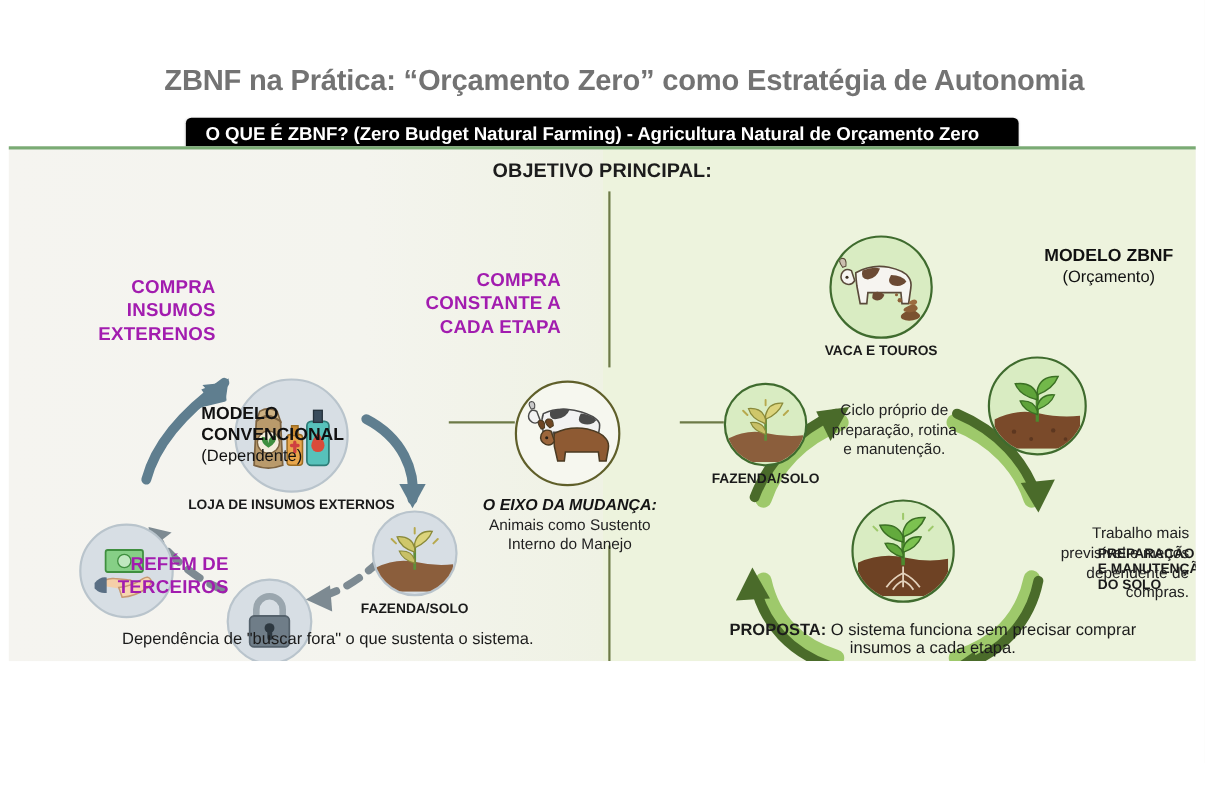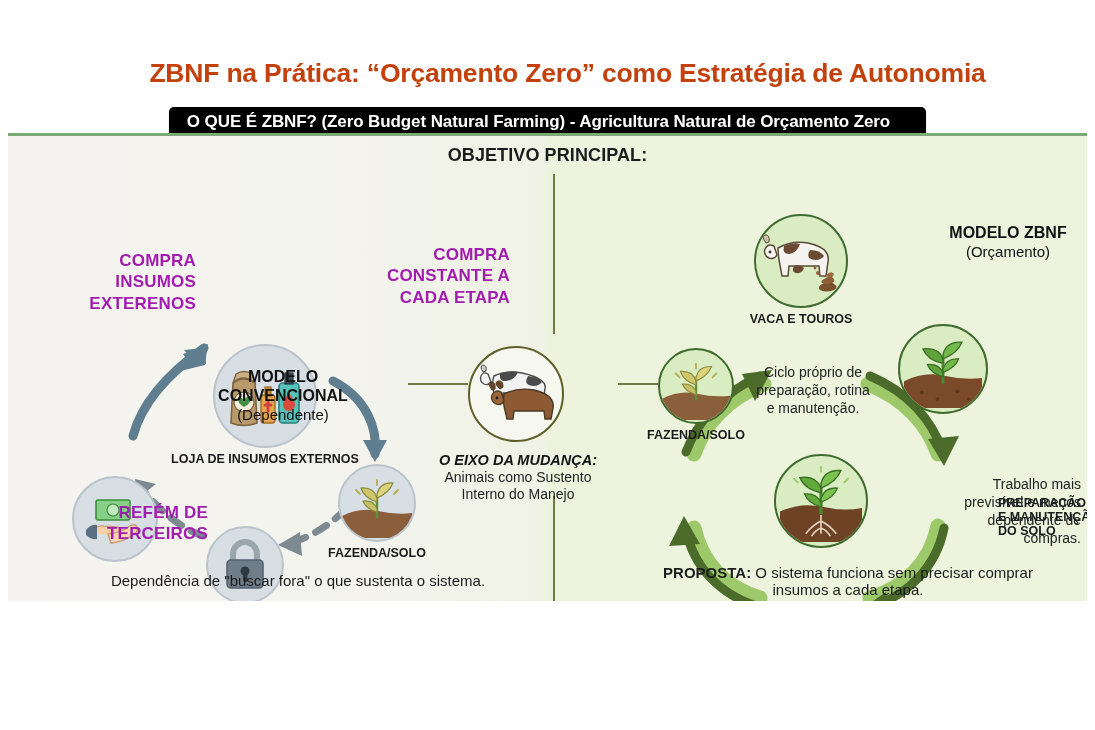--- a/index.html
+++ b/index.html
@@ -13,21 +13,21 @@
     position: relative;
     width: 1095px; height: 730px;
     background: #ffffff;
   }
 
   
   .title {
     position: absolute; left: 0; top: 58px; width: 1095px;
     text-align: center;
     font-size: 26.5px; font-weight: bold;
-    color: #c2410c;
+    color: #737373;
     letter-spacing: -0.2px;
     padding-left: 40px;
   }
 
   
   .subtitle-wrap {
     position: absolute; left: 0; top: 107px; width: 1095px;
     text-align: center;
   }
   .subtitle {
@@ -93,21 +93,21 @@
     line-height: 1.12;
   }
 
   
   .callout {
     position: absolute; text-align: right;
     font-size: 17px; font-weight: bold; color: #a21caf;
     line-height: 1.25; z-index: 6; letter-spacing: .2px;
   }
   .model-title {
-    position: absolute; text-align: center; z-index: 6;
+    position: absolute; z-index: 6;
     font-size: 16px; font-weight: bold; color: #111; line-height: 1.18;
   }
   .model-title .sub { font-weight: normal; font-size: 15px; }
 
   .center-cap {
     position: absolute; text-align: center; z-index: 6; line-height: 1.2;
   }
   .center-cap .b { font-size: 14.5px; font-weight: bold; color: #141414; font-style: italic; }
   .center-cap .n { font-size: 14px; color: #1f1f1f; }
 

